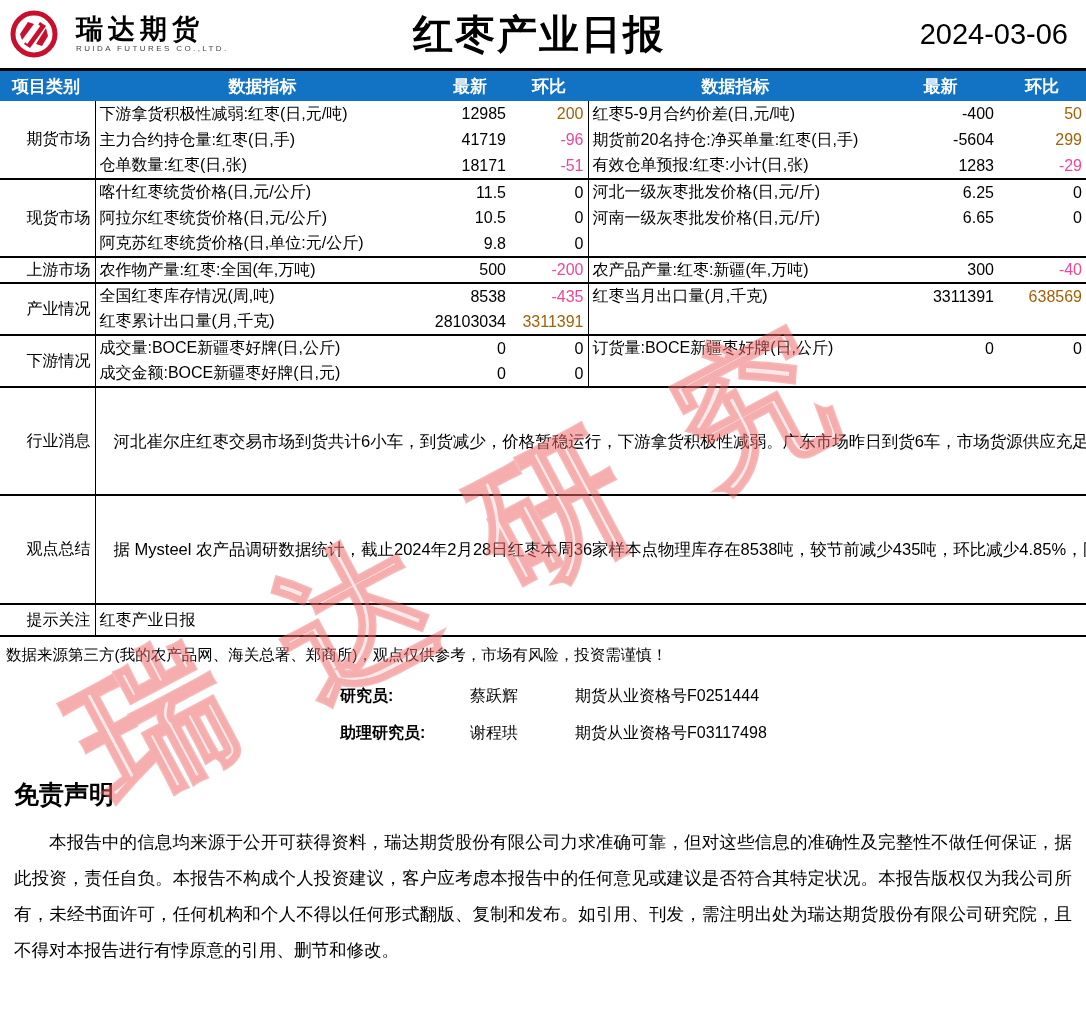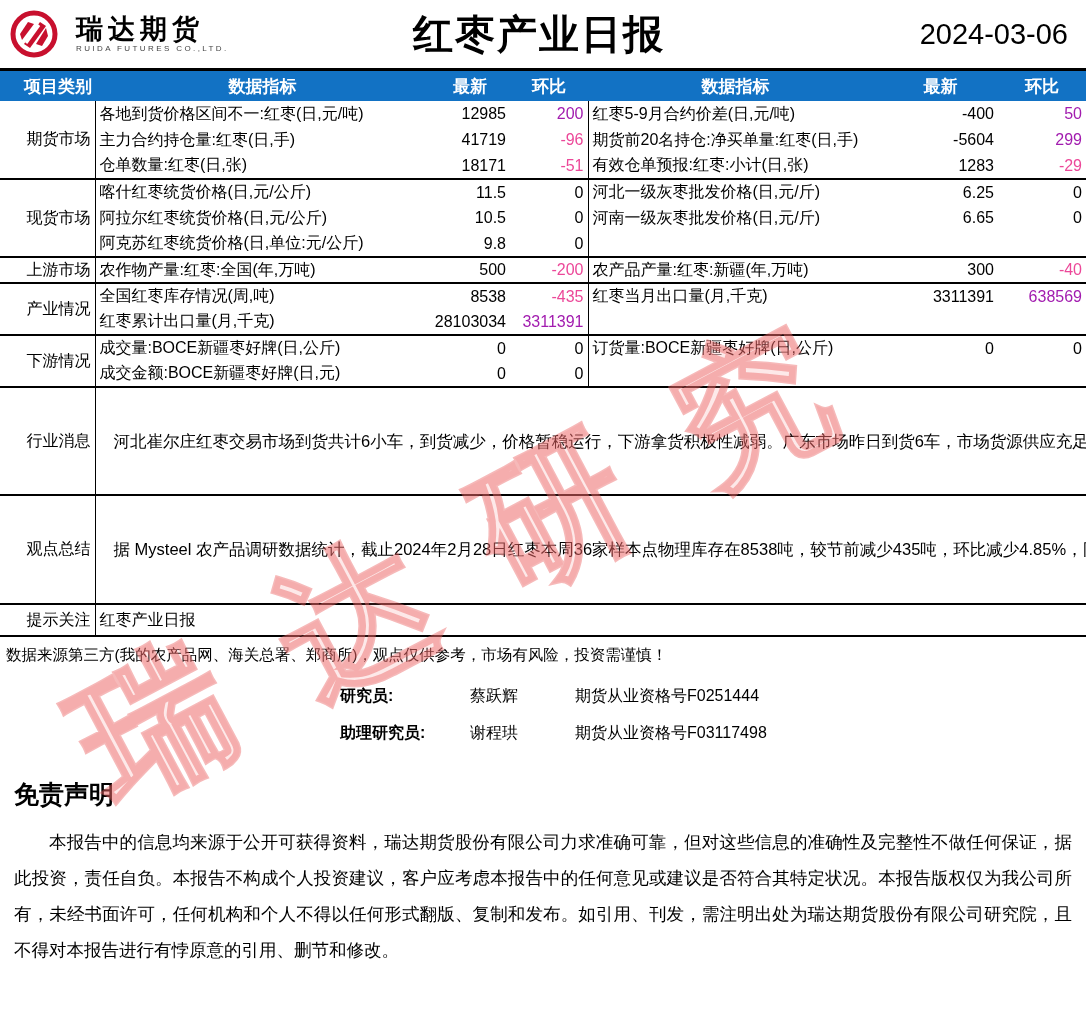--- a/index.html
+++ b/index.html
@@ -9,28 +9,28 @@
   .logo{display:flex;align-items:center;gap:18px;padding-left:10px;width:230px;}
   .logo-mark{width:48px;height:48px;flex:0 0 auto;}
   .logo-txt .cn{font-size:27px;font-weight:bold;letter-spacing:5px;line-height:1.05;}
   .logo-txt .en{font-size:8px;color:#444;letter-spacing:2.4px;}
   .doc-title{position:absolute;left:0;right:8px;text-align:center;font-size:40px;font-weight:bold;letter-spacing:2px;}
   .doc-date{margin-left:auto;padding-right:18px;font-size:29px;z-index:2;background:transparent;}
   
   table.rpt{border-collapse:collapse;width:1086px;table-layout:fixed;font-size:16px;border-top:3px solid #000;border-bottom:2px solid #000;}
   table.rpt td,table.rpt th{padding:0 4px;overflow:hidden;white-space:nowrap;}
   thead th{background:#1272C4;color:#fff;font-weight:bold;height:30px;font-size:17px;text-align:center;}
-  thead th.h-cat{text-align:left;padding-left:24px;}
+  thead th.h-cat{text-align:left;padding-left:12px;}
   tr.datarow{height:26px;}
   td.cat{text-align:right;border-right:1px solid #000;font-size:16px;}
   td.ind{text-align:left;padding-left:6px;}
   td.val,td.chg{text-align:right;padding-right:10px;}
   td.chg-l{border-right:1px solid #000;}
   tr.sec-top td{border-top:2px solid #000;}
-  [data-clr="red"]{color:#a21caf;}
+  [data-clr="red"]{color:#a16207;}
   [data-clr="blue"]{color:#ec4899;}
   
   td.msgcell{white-space:normal;vertical-align:middle;padding:0;}
   .msgflex{display:flex;align-items:center;}
   .msgtext{flex:1;padding:8px 14px;font-size:16.5px;line-height:2;text-align:justify;}
   td.noticecell{padding-left:6px;height:30px;}
   
   .srcnote{font-size:15.5px;padding:8px 6px 2px 6px;}
   .researchers{margin:18px 0 0 340px;font-size:16px;}
   .res-row{display:flex;margin-bottom:16px;}
@@ -84,21 +84,21 @@
       <th>环比</th>
       <th>数据指标</th>
       <th>最新</th>
       <th>环比</th>
     </tr>
   </thead>
   <tbody>
 
     <tr class="datarow">
       <td class="cat" rowspan="3">期货市场</td>
-      <td class="ind">各地到货价格区间不一:红枣(日,元/吨)</td>
+      <td class="ind">下游拿货积极性减弱:红枣(日,元/吨)</td>
       <td class="val">12985</td>
       <td class="chg chg-l" data-clr="red">200</td>
       <td class="ind">红枣5-9月合约价差(日,元/吨)</td>
       <td class="val">-400</td>
       <td class="chg" data-clr="red">50</td>
     </tr>
     <tr class="datarow">
       <td class="ind">主力合约持仓量:红枣(日,手)</td>
       <td class="val">41719</td>
       <td class="chg chg-l" data-clr="blue">-96</td>

